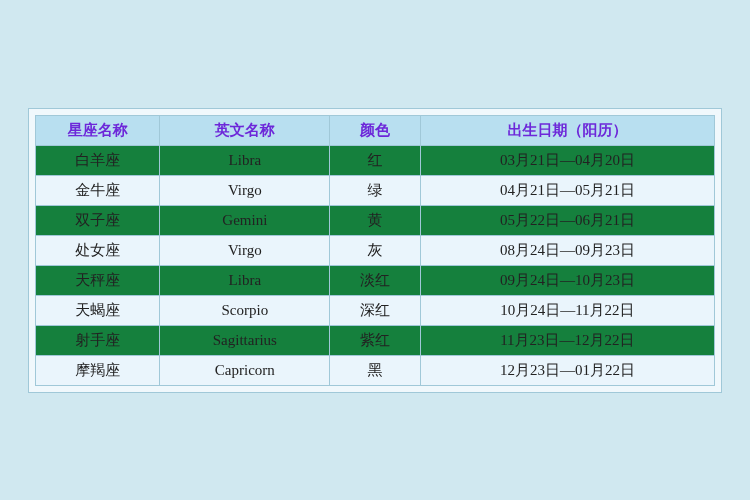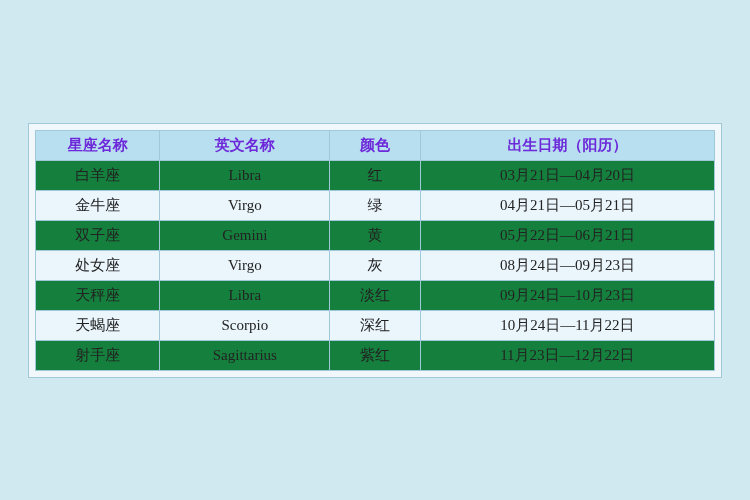--- a/index.html
+++ b/index.html
@@ -94,15 +94,21 @@
           <td>Scorpio</td>
           <td>深红</td>
           <td>10月24日—11月22日</td>
         </tr>
         <tr>
           <td>射手座</td>
           <td>Sagittarius</td>
           <td>紫红</td>
           <td>11月23日—12月22日</td>
         </tr>
+        <tr>
+          <td>摩羯座</td>
+          <td>Capricorn</td>
+          <td>黑</td>
+          <td>12月23日—01月22日</td>
+        </tr>
       </tbody>
   </table>
 </div>
 
 </body></html>

